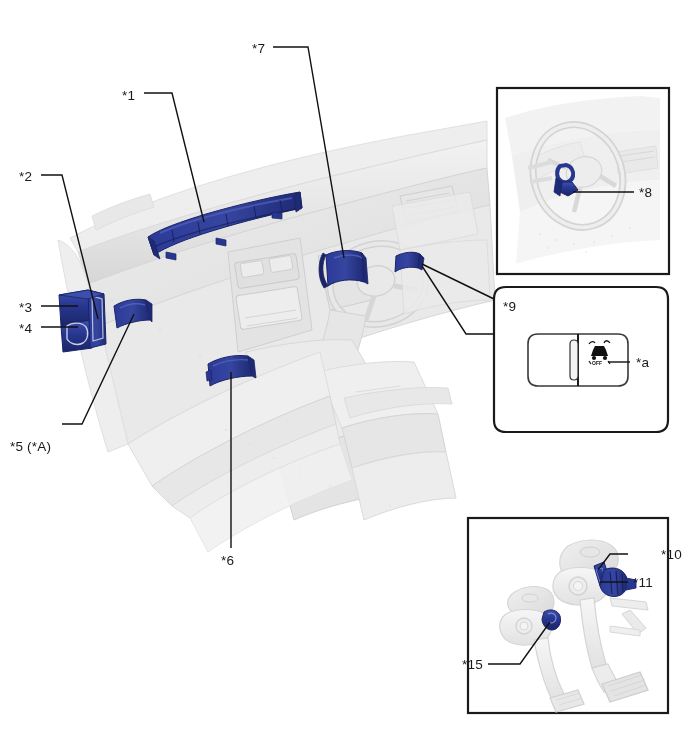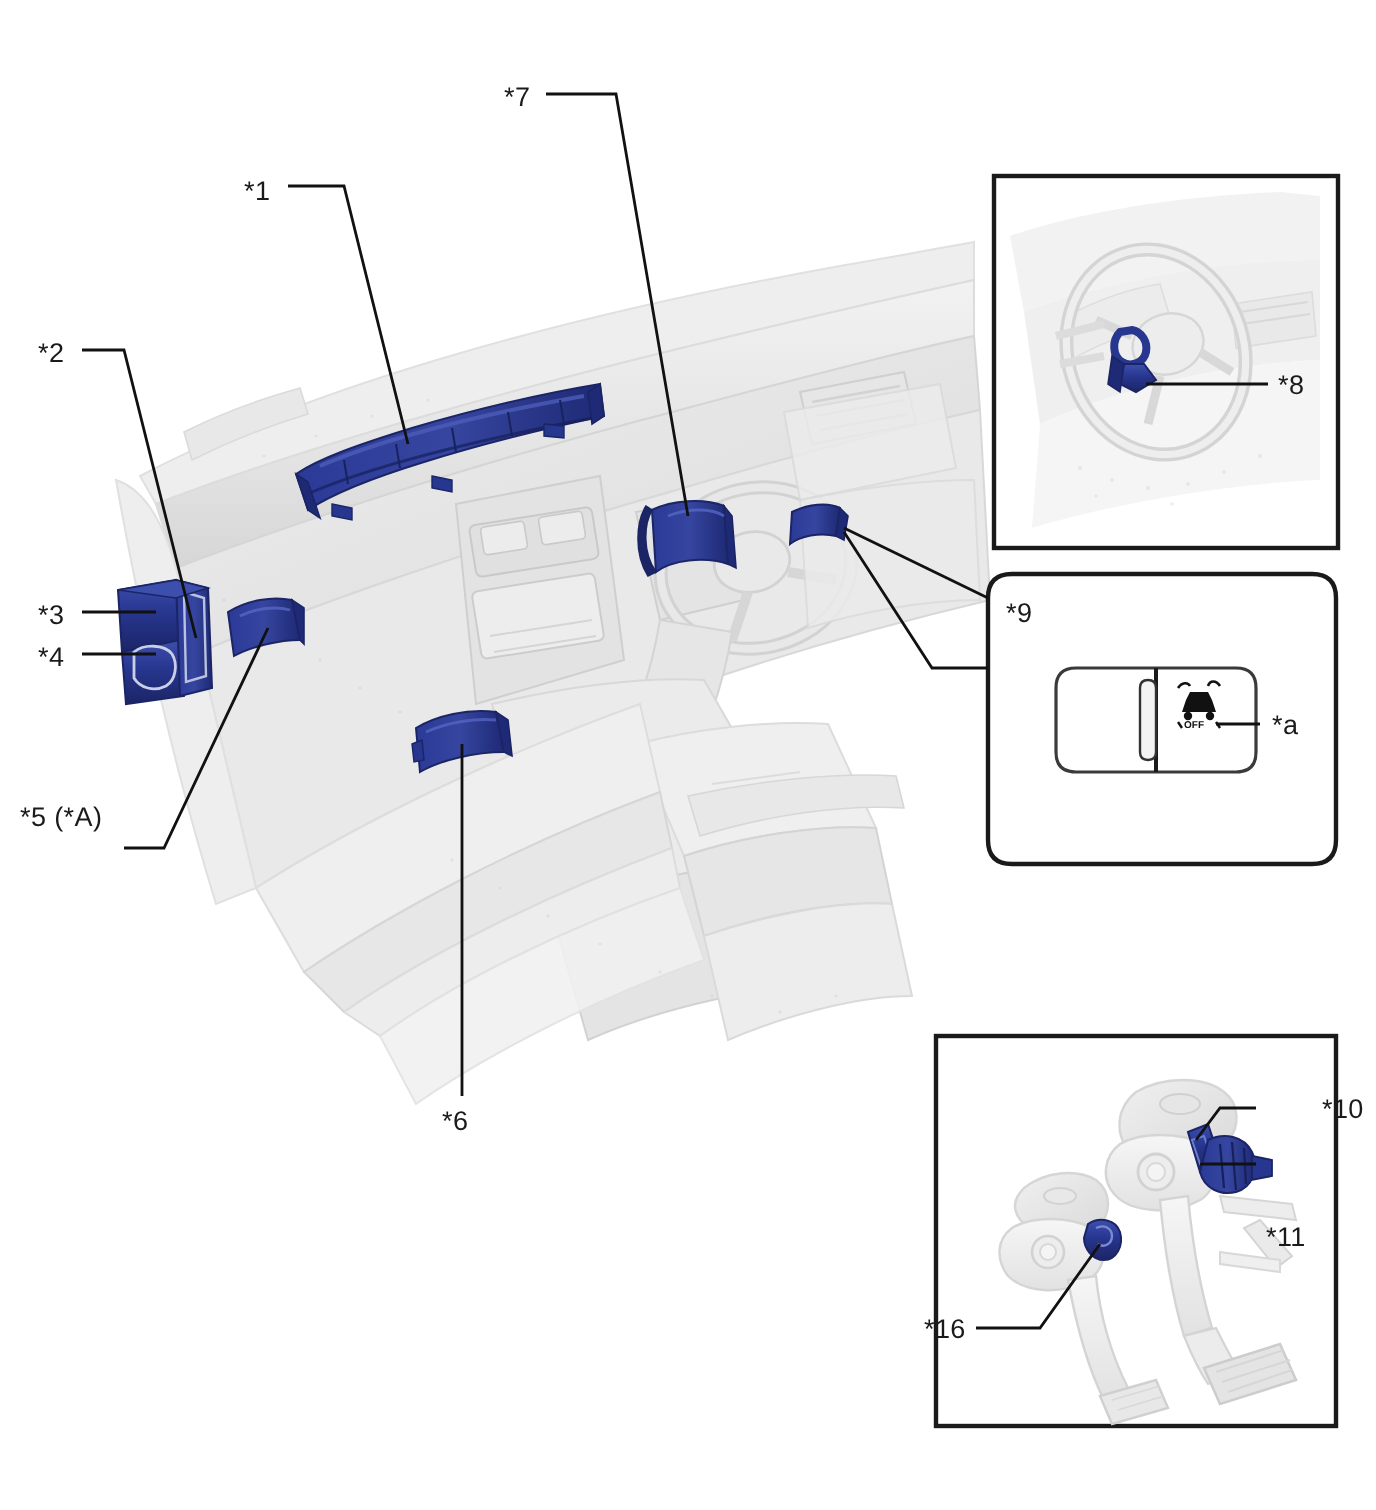--- a/index.html
+++ b/index.html
@@ -398,25 +398,25 @@
       <path d="M628 582 L 600 582"></path>
 
       <path d="M488 664 L 520 664 L 550 622"></path>
     </g>
   </svg>
 
   <div class="lbl" style="left:122px; top:89px;">*1</div>
   <div class="lbl" style="left:19px;  top:170px;">*2</div>
   <div class="lbl" style="left:19px;  top:301px;">*3</div>
   <div class="lbl" style="left:19px;  top:322px;">*4</div>
-  <div class="lbl" style="left:10px;  top:402px;">*5 (*A)</div>
+  <div class="lbl" style="left:10px;  top:440px;">*5 (*A)</div>
   <div class="lbl" style="left:221px; top:554px;">*6</div>
   <div class="lbl" style="left:252px; top:42px;">*7</div>
   <div class="lbl" style="left:639px; top:186px;">*8</div>
   <div class="lbl" style="left:503px; top:300px;">*9</div>
   <div class="lbl" style="left:661px; top:548px;">*10</div>
-  <div class="lbl" style="left:633px; top:576px;margin-top:36px;">*11</div>
-  <div class="lbl" style="left:462px; top:658px;">*16</div>
+  <div class="lbl" style="left:633px; top:576px;">*11</div>
+  <div class="lbl" style="left:462px; top:658px;">*15</div>
   <div class="lbl" style="left:636px; top:356px;">*a</div>
 
   <div class="icon-off-text" style="left:592px; top:361px;">OFF</div>
 
 </div>
 
 </body></html>

